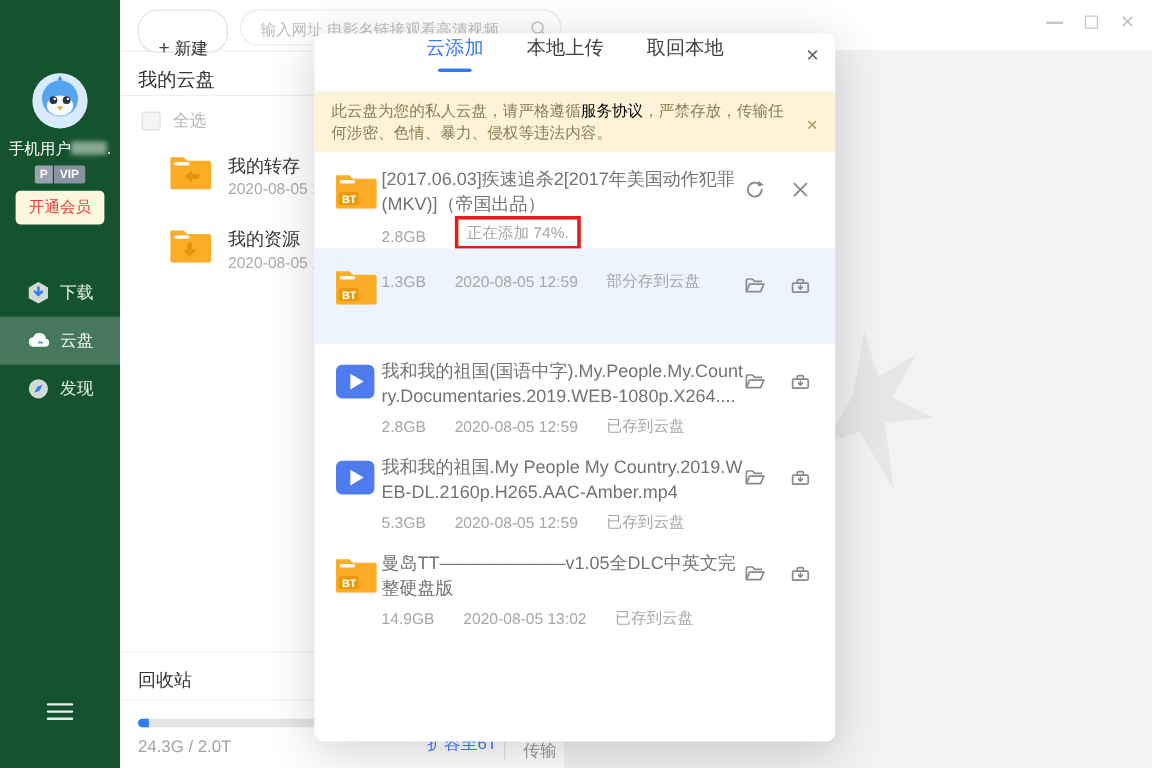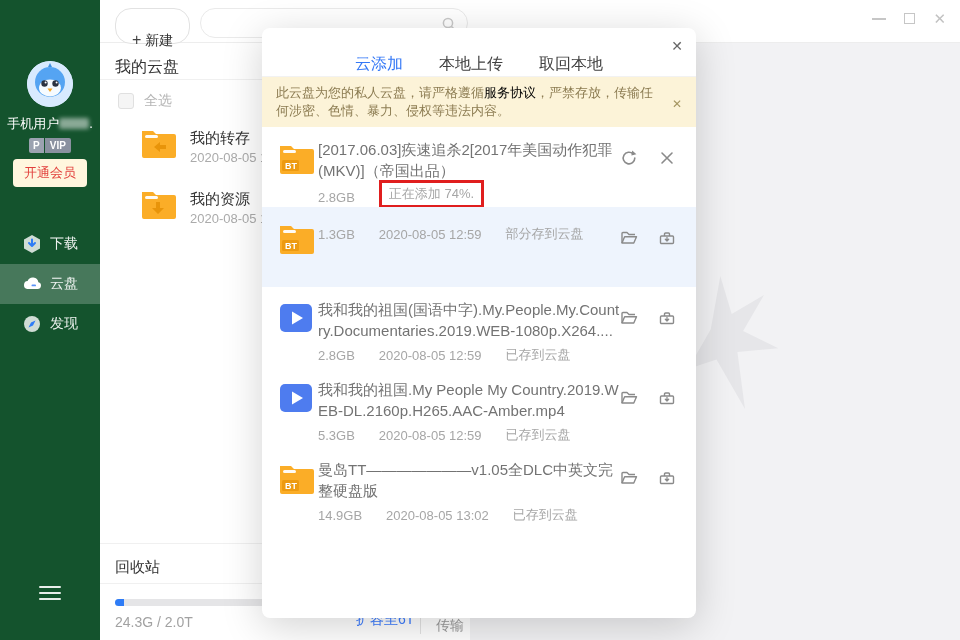--- a/index.html
+++ b/index.html
@@ -48,21 +48,21 @@
   .recycle-divider-bot{position:absolute;left:0;top:583px;width:370px;height:1px;background:#F0F0F0;}
   .prog-track{position:absolute;left:15px;top:599px;width:360px;height:7px;background:#E5E5E7;border-radius:3.5px;}
   .prog-fill{position:absolute;left:0;top:0;width:9px;height:7px;background:#2E7CF6;border-radius:3.5px 0 0 3.5px;}
   .storage-label{position:absolute;left:15px;top:614px;font-size:14px;color:#A2A2A2;}
   .expand-link{position:absolute;left:256px;top:611px;font-size:14px;color:#3A7BFF;cursor:pointer;white-space:nowrap;}
   .foot-vdiv{position:absolute;left:320px;top:611px;width:1px;height:23px;background:#E3E3E3;}
   .transfer-tab{position:absolute;left:336px;top:617px;font-size:14px;color:#9B9B9B;cursor:pointer;white-space:nowrap;}
   
   .modal{position:absolute;left:262px;top:28px;width:434px;height:590px;background:#fff;border-radius:8px;box-shadow:0 8px 40px rgba(0,0,0,.18);z-index:10;}
   .modal-close{position:absolute;right:13px;top:10px;font-size:14px;color:#666;cursor:pointer;}
-  .m-header{height:49px;border-bottom:1px solid #F2F2F2;display:flex;justify-content:center;align-items:flex-start;gap:36px;padding-top:26px;box-sizing:border-box;}
+  .m-header{height:49px;border-bottom:1px solid #F2F2F2;display:flex;justify-content:center;align-items:flex-start;gap:36px;padding-top:2px;box-sizing:border-box;}
   .m-tab{font-size:16px;color:#404040;cursor:pointer;text-align:center;}
   .m-tab.active{color:#3478F6;}
   .m-tab .tab-underline{width:28px;height:3px;background:#3478F6;border-radius:1.5px;margin:6px auto 0;}
   .banner{height:50px;background:#FCF3D8;position:relative;box-sizing:border-box;padding:7px 40px 7px 14px;font-size:13px;line-height:18px;color:#8C7C52;}
   .banner a{color:#000000;text-decoration:none;cursor:pointer;}
   .banner-close{position:absolute;right:14px;top:18px;font-size:12px;color:#A59662;cursor:pointer;}
   .mlist{position:relative;}
   .mrow{position:relative;height:80px;box-sizing:border-box;padding:13px 76px 0 56px;}
   .mrow.sel{background:#EEF4FD;}
   .mrow .r-icon{position:absolute;left:16px;top:15px;}
@@ -133,20 +133,21 @@
     <svg class="watermark" width="95" height="135" viewBox="0 0 100 140">
       <polygon points="34,0 46,40 80,20 58,58 95,76 52,80 60,140 30,88 0,98 24,56" fill="#E6E6E9"></polygon>
     </svg>
   </div>
   <div class="toolbar-divider"></div>
 
   <div class="new-btn">
     <span class="plus">+</span><span>新建</span>
   </div>
   <div class="search-pill">
+    <input type="text" placeholder="输入网址 电影名链接观看高清视频" style="">
     <svg class="search-ico" width="16" height="16" viewBox="0 0 16 16">
       <circle cx="7" cy="7" r="4.6" fill="none" stroke="#C9C9C9" stroke-width="1.5"></circle>
       <line x1="10.6" y1="10.6" x2="14" y2="14" stroke="#C9C9C9" stroke-width="1.5" stroke-linecap="round"></line>
     </svg>
   </div>
 
   <div class="win-controls">
     <div class="wc-min"></div>
     <div class="wc-max"></div>
     <div class="wc-close">✕</div>

